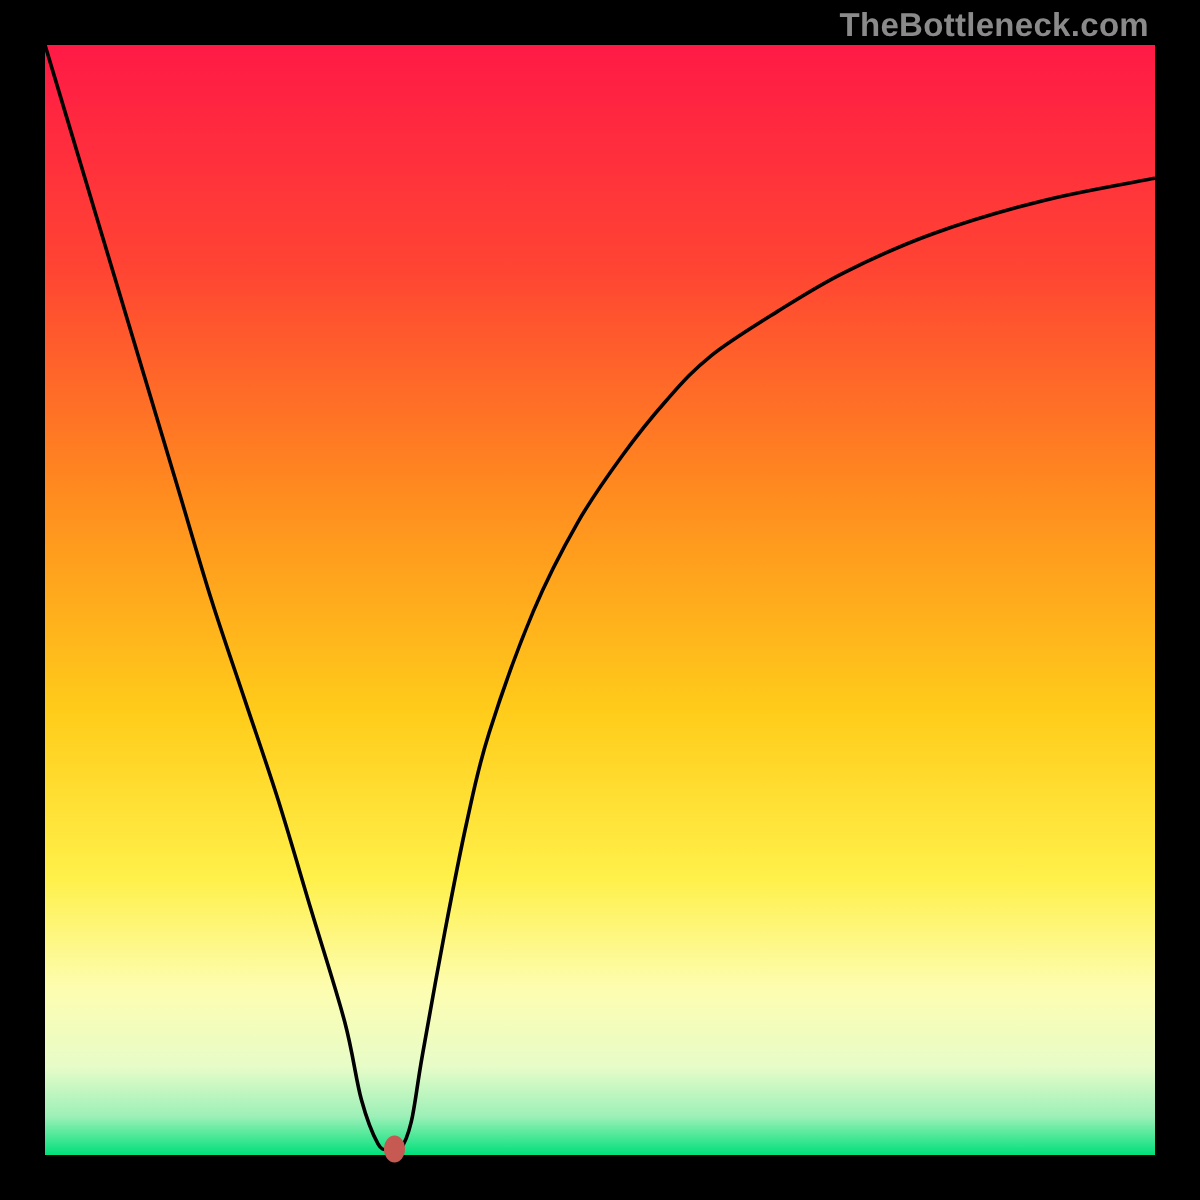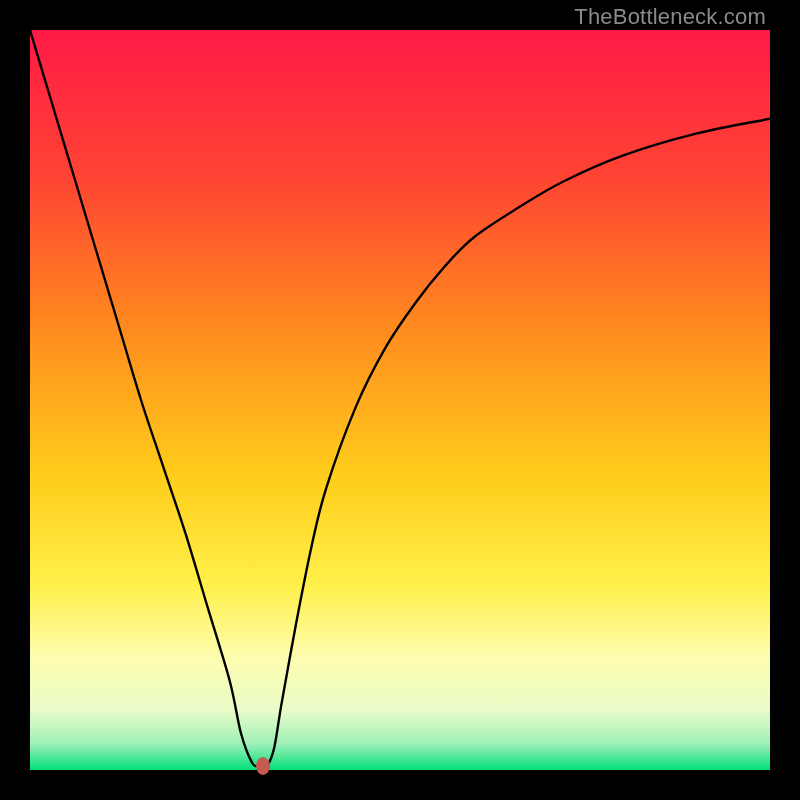--- a/index.html
+++ b/index.html
@@ -26,21 +26,21 @@
     width: 740px;
     height: 740px;
   }
   .watermark {
     position: absolute;
     top: 4px;
     right: 34px;
     color: #8a8a8a;
     font-size: 22px;
     letter-spacing: 0.2px;
-    font-weight: 400;
+    font-weight: 700;
   }
   .marker {
     position: absolute;
     width: 14px;
     height: 18px;
     border-radius: 50%;
     background: #c65a52;
   }
   svg { display: block; }
 </style>

